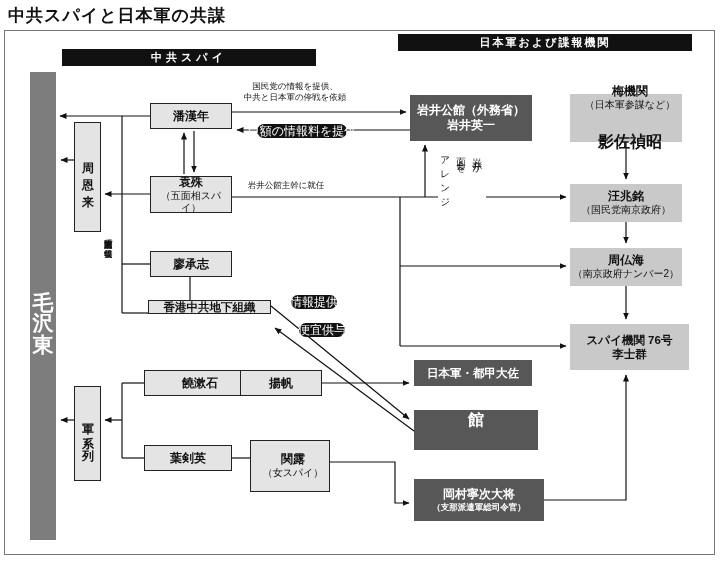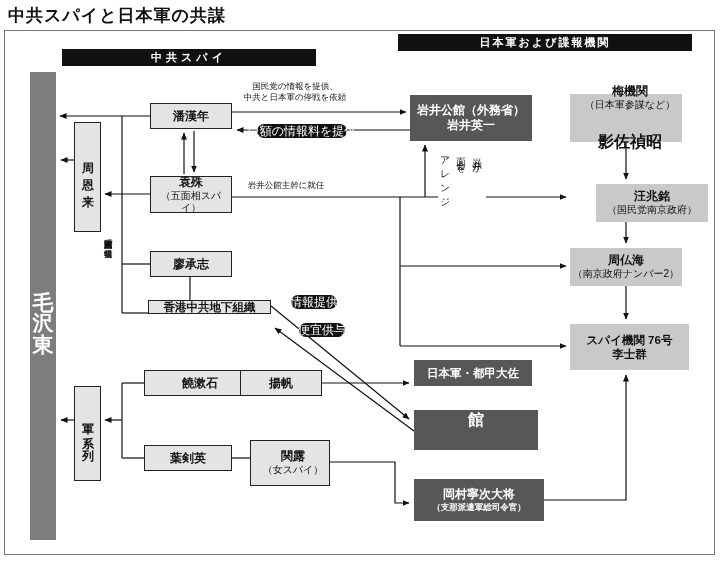--- a/index.html
+++ b/index.html
@@ -112,21 +112,21 @@
   <div class="box light" style="left:150px;top:103px;width:82px;height:26px;">潘漢年</div>
   <div class="box light" style="left:150px;top:176px;width:82px;height:37px;">
     <span>袁殊</span>
     <span class="sub">（五面相スパイ）</span>
   </div>
   <div class="box light" style="left:150px;top:251px;width:82px;height:26px;">廖承志</div>
   <div class="box light" style="left:148px;top:300px;width:123px;height:14px;font-size:11.5px;">香港中共地下組織</div>
   <div class="box light" style="left:144px;top:370px;width:112px;height:26px;">饒漱石</div>
   <div class="box light" style="left:240px;top:370px;width:82px;height:26px;">揚帆</div>
   <div class="box light" style="left:144px;top:445px;width:88px;height:26px;">葉剣英</div>
-  <div class="box light" style="left:250px;top:440px;width:80px;height:46px;padding-left:6px;">
+  <div class="box light" style="left:250px;top:440px;width:80px;height:52px;padding-left:6px;">
     <span>関露</span>
     <span class="sub">（女スパイ）</span>
   </div>
 
   <div class="box dark" style="left:410px;top:95px;width:122px;height:46px;">
     <span>岩井公館（外務省）</span>
     <span>岩井英一</span>
   </div>
   <div class="box dark" style="left:414px;top:360px;width:118px;height:26px;font-size:11.5px;">日本軍・都甲大佐</div>
   <div class="box dark" style="left:414px;top:410px;width:124px;height:40px;">
@@ -136,21 +136,21 @@
   <div class="box dark" style="left:414px;top:479px;width:130px;height:42px;">
     <span>岡村寧次大将</span>
     <span class="subb">（支那派遣軍総司令官）</span>
   </div>
 
   <div class="box rbox" style="left:570px;top:94px;width:112px;height:48px;padding-left:8px;">
     <span>梅機関</span>
     <span class="sub">（日本軍参謀など）</span>
     <span class="s11" style="font-weight:bold;">影佐禎昭</span>
   </div>
-  <div class="box rbox" style="left:570px;top:184px;width:112px;height:38px;margin-left:26px;">
+  <div class="box rbox" style="left:570px;top:184px;width:112px;height:38px;">
     <span>汪兆銘</span>
     <span class="sub">（国民党南京政府）</span>
   </div>
   <div class="box rbox" style="left:570px;top:248px;width:112px;height:38px;">
     <span>周仏海</span>
     <span class="sub">（南京政府ナンバー2）</span>
   </div>
   <div class="box rbox" style="left:570px;top:324px;width:119px;height:46px;font-size:11.5px;">
     <span>スパイ機関 76号</span>
     <span>李士群</span>

